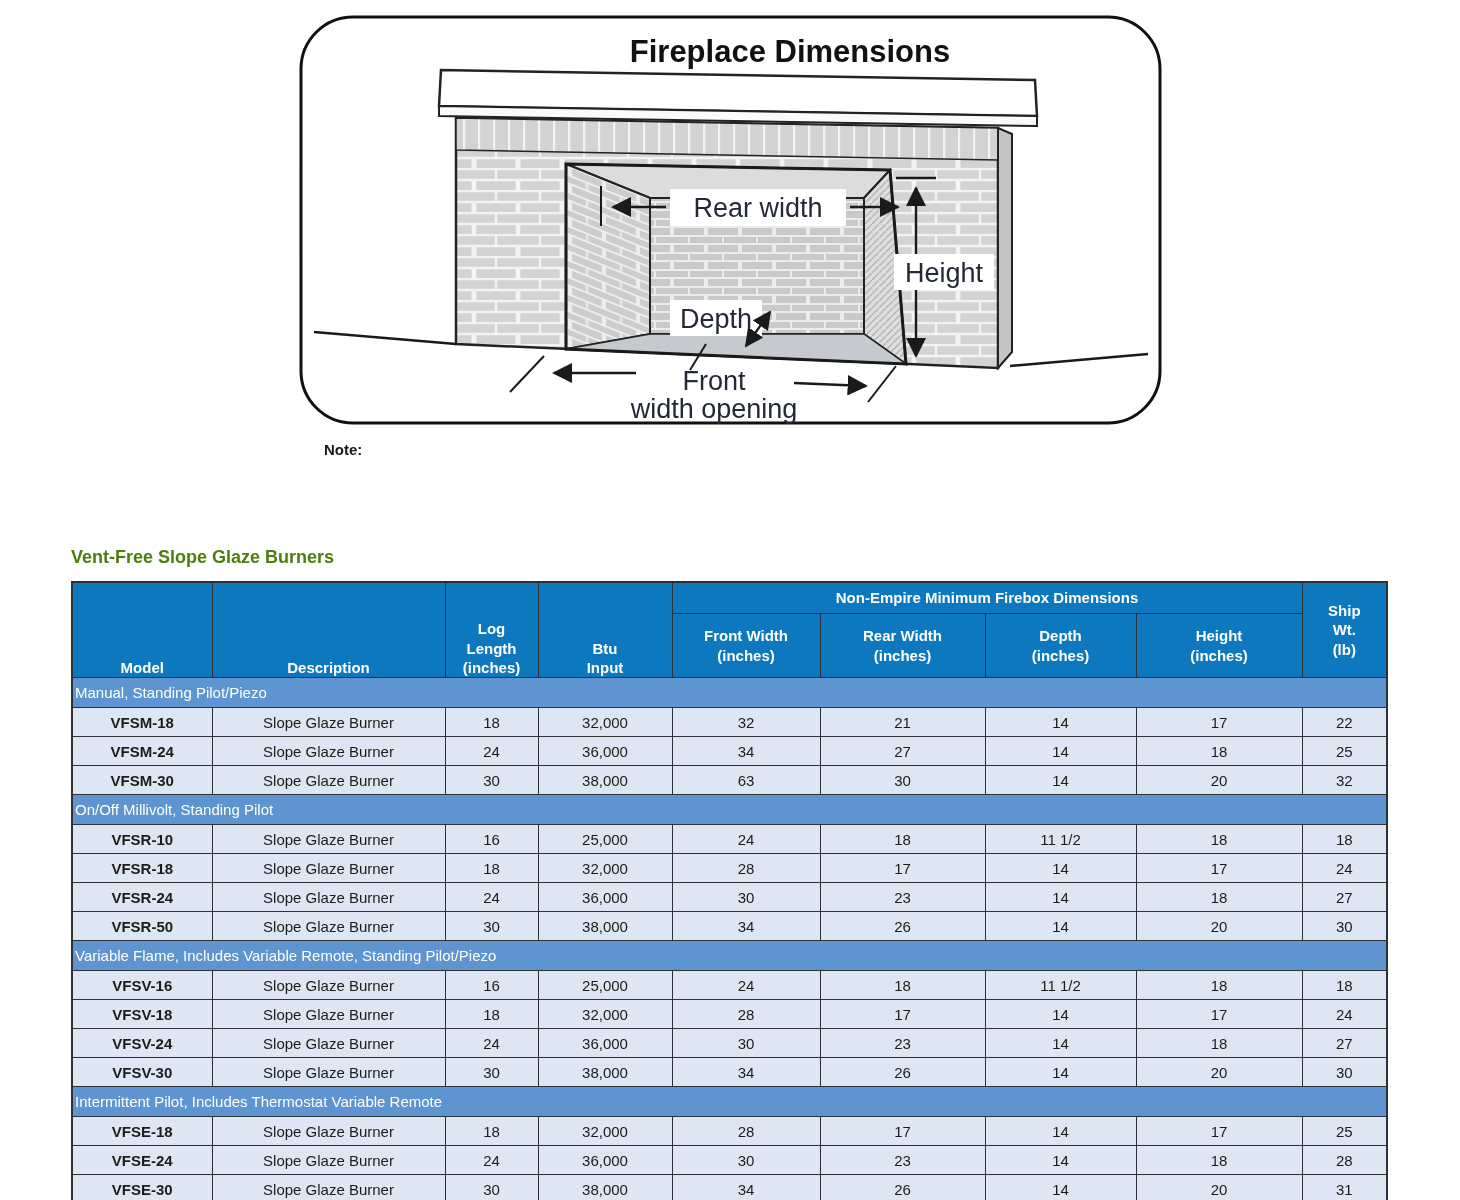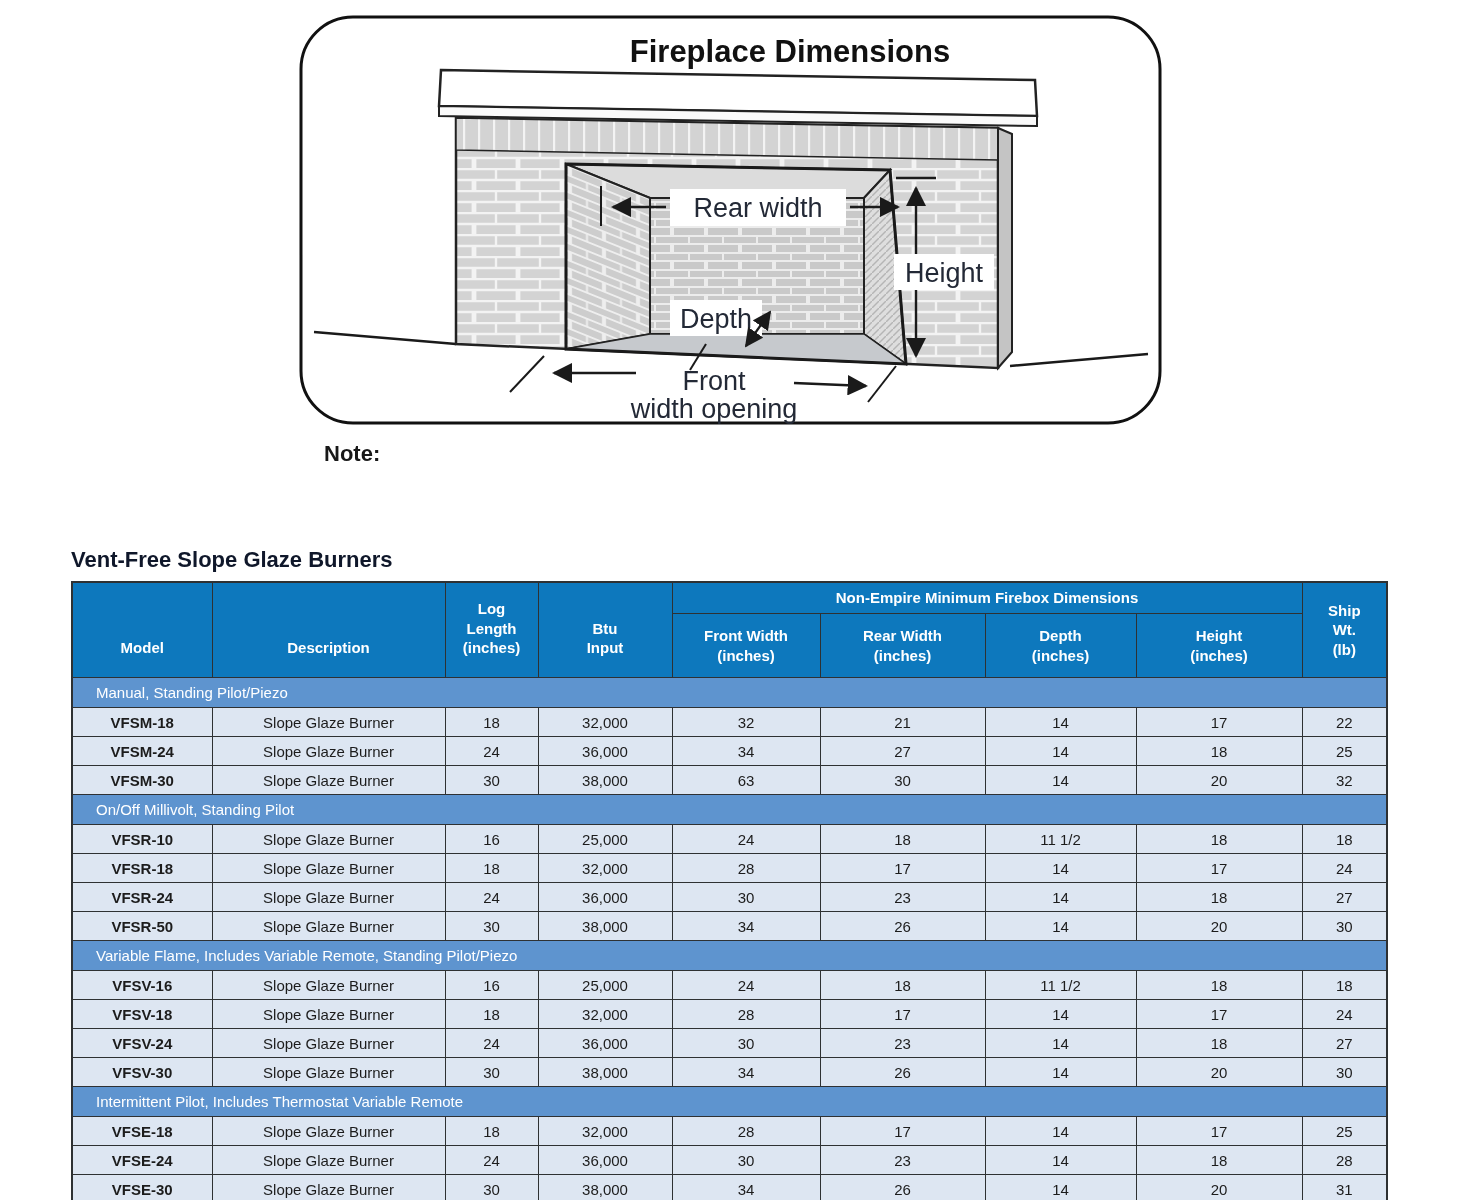--- a/index.html
+++ b/index.html
@@ -3,44 +3,44 @@
 <meta charset="utf-8">
 <style>
   html,body{margin:0;padding:0;}
   body{
     width:1460px;height:1200px;position:relative;background:#ffffff;
     font-family:"Liberation Sans", sans-serif;color:#1a1a1a;
   }
   
   .diagram-panel{position:absolute;left:298px;top:14px;width:868px;height:416px;}
   
-  .note{position:absolute;left:324px;top:441px;display:flex;gap:16px;font-size:22px;color:#181818;}
+  .note{position:absolute;left:324px;top:441px;display:flex;gap:16px;font-size:15px;color:#181818;}
   .note-label{font-weight:bold;}
   .note-text{white-space:pre-line;line-height:31px;max-width:730px;}
   
-  .table-title{position:absolute;left:71px;top:547px;font-size:22px;font-weight:bold;color:#0f172a;text-align:center;}
+  .table-title{position:absolute;left:71px;top:547px;font-size:18px;font-weight:bold;color:#4d7c0f;text-align:center;}
   .spec-table-wrap{position:absolute;left:71px;top:581px;}
   table.spec{
     border-collapse:collapse;table-layout:fixed;width:1315px;
     border:2.5px solid #2e3133;
   }
   table.spec th, table.spec td{
     border:1.5px solid #2e3133;overflow:hidden;
   }
   thead th{
     background:#0d78bd;color:#ffffff;font-size:15px;font-weight:bold;
     text-align:center;white-space:pre-line;line-height:1.28;padding:2px 4px;
   }
   th.group-th{height:26px;font-size:15px;}
-  th.bottom-al{vertical-align:bottom;padding-bottom:20px;}
+  th.bottom-al{vertical-align:bottom;padding-bottom:0;}
   th.mid-al{vertical-align:middle;}
   tr.subhead-row th{height:59px;vertical-align:middle;}
   tr.section-row td{
     background:#5e94cf;color:#ffffff;font-size:15px;text-align:left;
-    padding:4px 4px 4px 23px;height:21px;
+    padding:4px 4px 4px 2px;height:21px;
   }
   tr.data-row td{
     background:#dde6f2;font-size:15px;text-align:center;height:28px;
     padding:0 4px;color:#1c1c1c;
   }
   tr.data-row td.model-cell{font-weight:bold;}
 </style>
 </head>
 <body>
 

